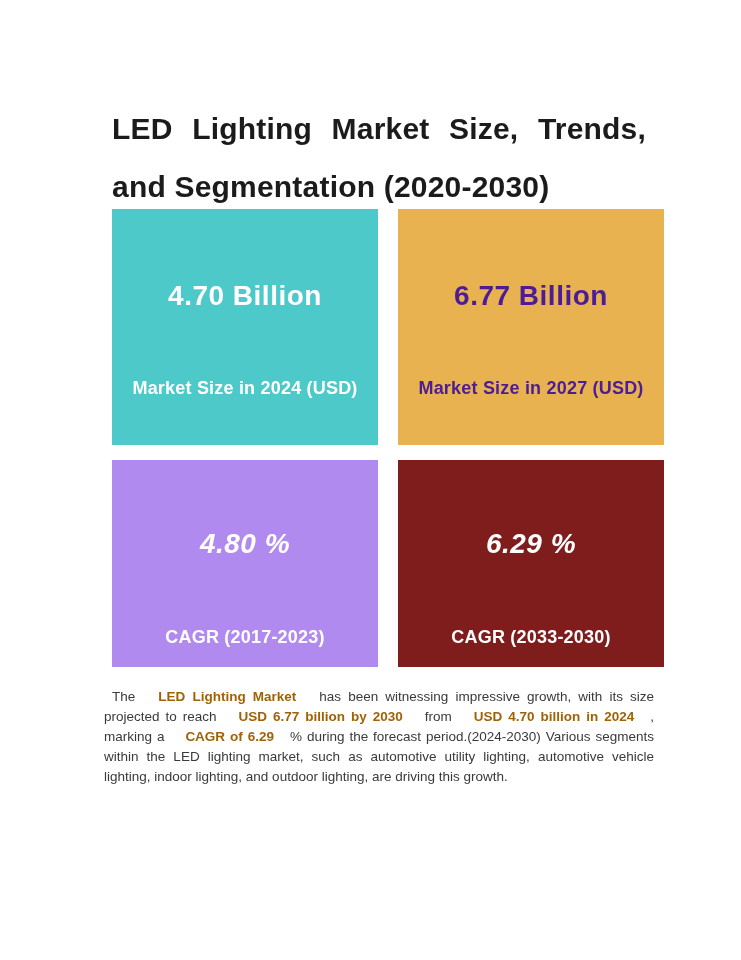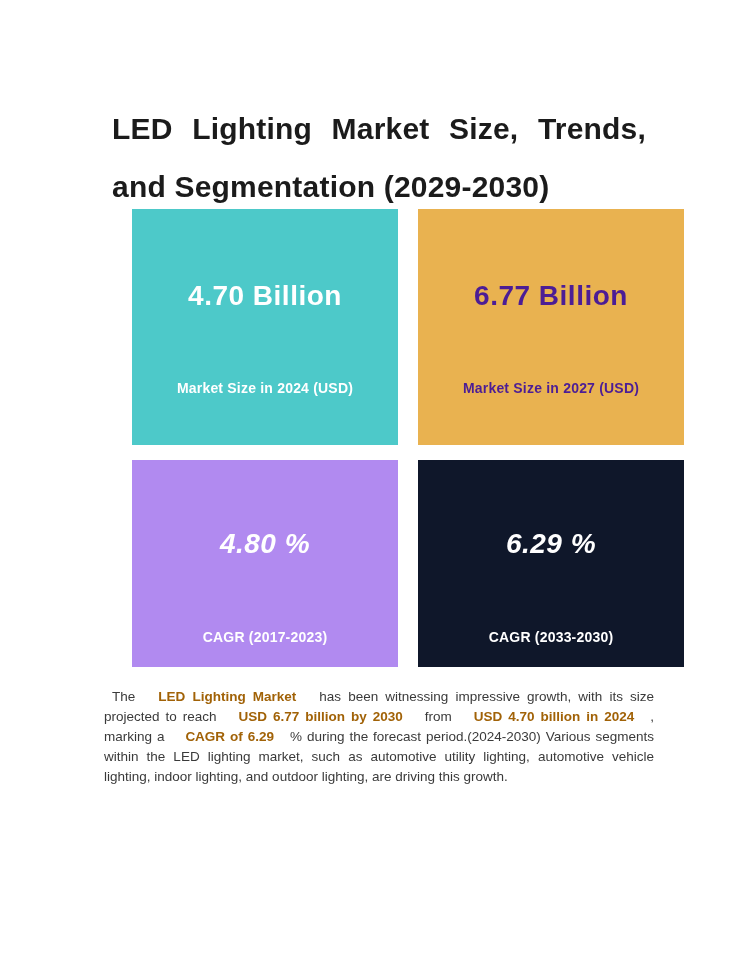--- a/index.html
+++ b/index.html
@@ -30,21 +30,21 @@
   .title .line1 {
     display: block;
     text-align: justify;
     text-align-last: justify;
   }
   .title .line2 {
     display: block;
   }
   .stats-grid {
     position: absolute;
-    left: 116px;
+    left: 96px;
     top: 193px;
     width: 552px;
     display: grid;
     grid-template-columns: 266px 266px;
     grid-template-rows: 236px 207px;
     column-gap: 20px;
     row-gap: 15px;
     border-radius: 18px;
   }
   .stat-card {
@@ -61,21 +61,21 @@
     transform: translateY(-50%);
     font-size: 28px;
     font-weight: bold;
     letter-spacing: 0.5px;
   }
   .stat-label {
     position: absolute;
     left: 0;
     right: 0;
     transform: translateY(-50%);
-    font-size: 14px;
+    font-size: 18px;
     font-weight: 600;
     letter-spacing: 0.2px;
   }
   
   .stat-card:nth-child(-n+2) .stat-value { top: 37%; }
   .stat-card:nth-child(-n+2) .stat-label { top: 76%; }
   
   .stat-card:nth-child(n+3) .stat-value { top: 40.5%; font-style: italic; }
   .stat-card:nth-child(n+3) .stat-label { top: 85.5%; }
 
@@ -91,40 +91,40 @@
   }
   .summary b { color: #a16207; }
 </style>
 </head>
 <body>
 
 <div class="page">
 
   <h1 class="title">
     <span class="line1">LED Lighting Market Size, Trends,</span>
-    <span class="line2">and Segmentation (2029-2030)</span>
+    <span class="line2">and Segmentation (2020-2030)</span>
   </h1>
 
   <div class="stats-grid" id="stats-grid">
   <div class="stat-card" style="background: rgb(77, 201, 201); color: rgb(255, 255, 255);">
     <div class="stat-value">4.70 Billion</div>
     <div class="stat-label">Market Size in 2024 (USD)</div>
   </div>
 
   <div class="stat-card" style="background: rgb(233, 178, 80); color: #4c1d95;">
     <div class="stat-value">6.77 Billion</div>
     <div class="stat-label">Market Size in 2027 (USD)</div>
   </div>
 
   <div class="stat-card" style="background: rgb(177, 138, 240); color: rgb(255, 255, 255);">
     <div class="stat-value">4.80 %</div>
     <div class="stat-label">CAGR (2017-2023)</div>
   </div>
 
-  <div class="stat-card" style="background: #0f172a; color: rgb(255, 255, 255);">
+  <div class="stat-card" style="background: #7f1d1d; color: rgb(255, 255, 255);">
     <div class="stat-value">6.29 %</div>
     <div class="stat-label">CAGR (2033-2030)</div>
   </div>
 </div>
 
   <p class="summary" id="summary-paragraph"><span>The </span><b>LED Lighting Market</b><span> has been witnessing impressive growth, with its size projected to reach </span><b>USD 6.77 billion by 2030</b><span> from </span><b>USD 4.70 billion in 2024</b><span>, marking a </span><b>CAGR of 6.29</b><span>% during the forecast period.(2024-2030) Various segments within the LED lighting market, such as automotive utility lighting, automotive vehicle lighting, indoor lighting, and outdoor lighting, are driving this growth.</span></p>
 
 </div>
 
 </body></html>

